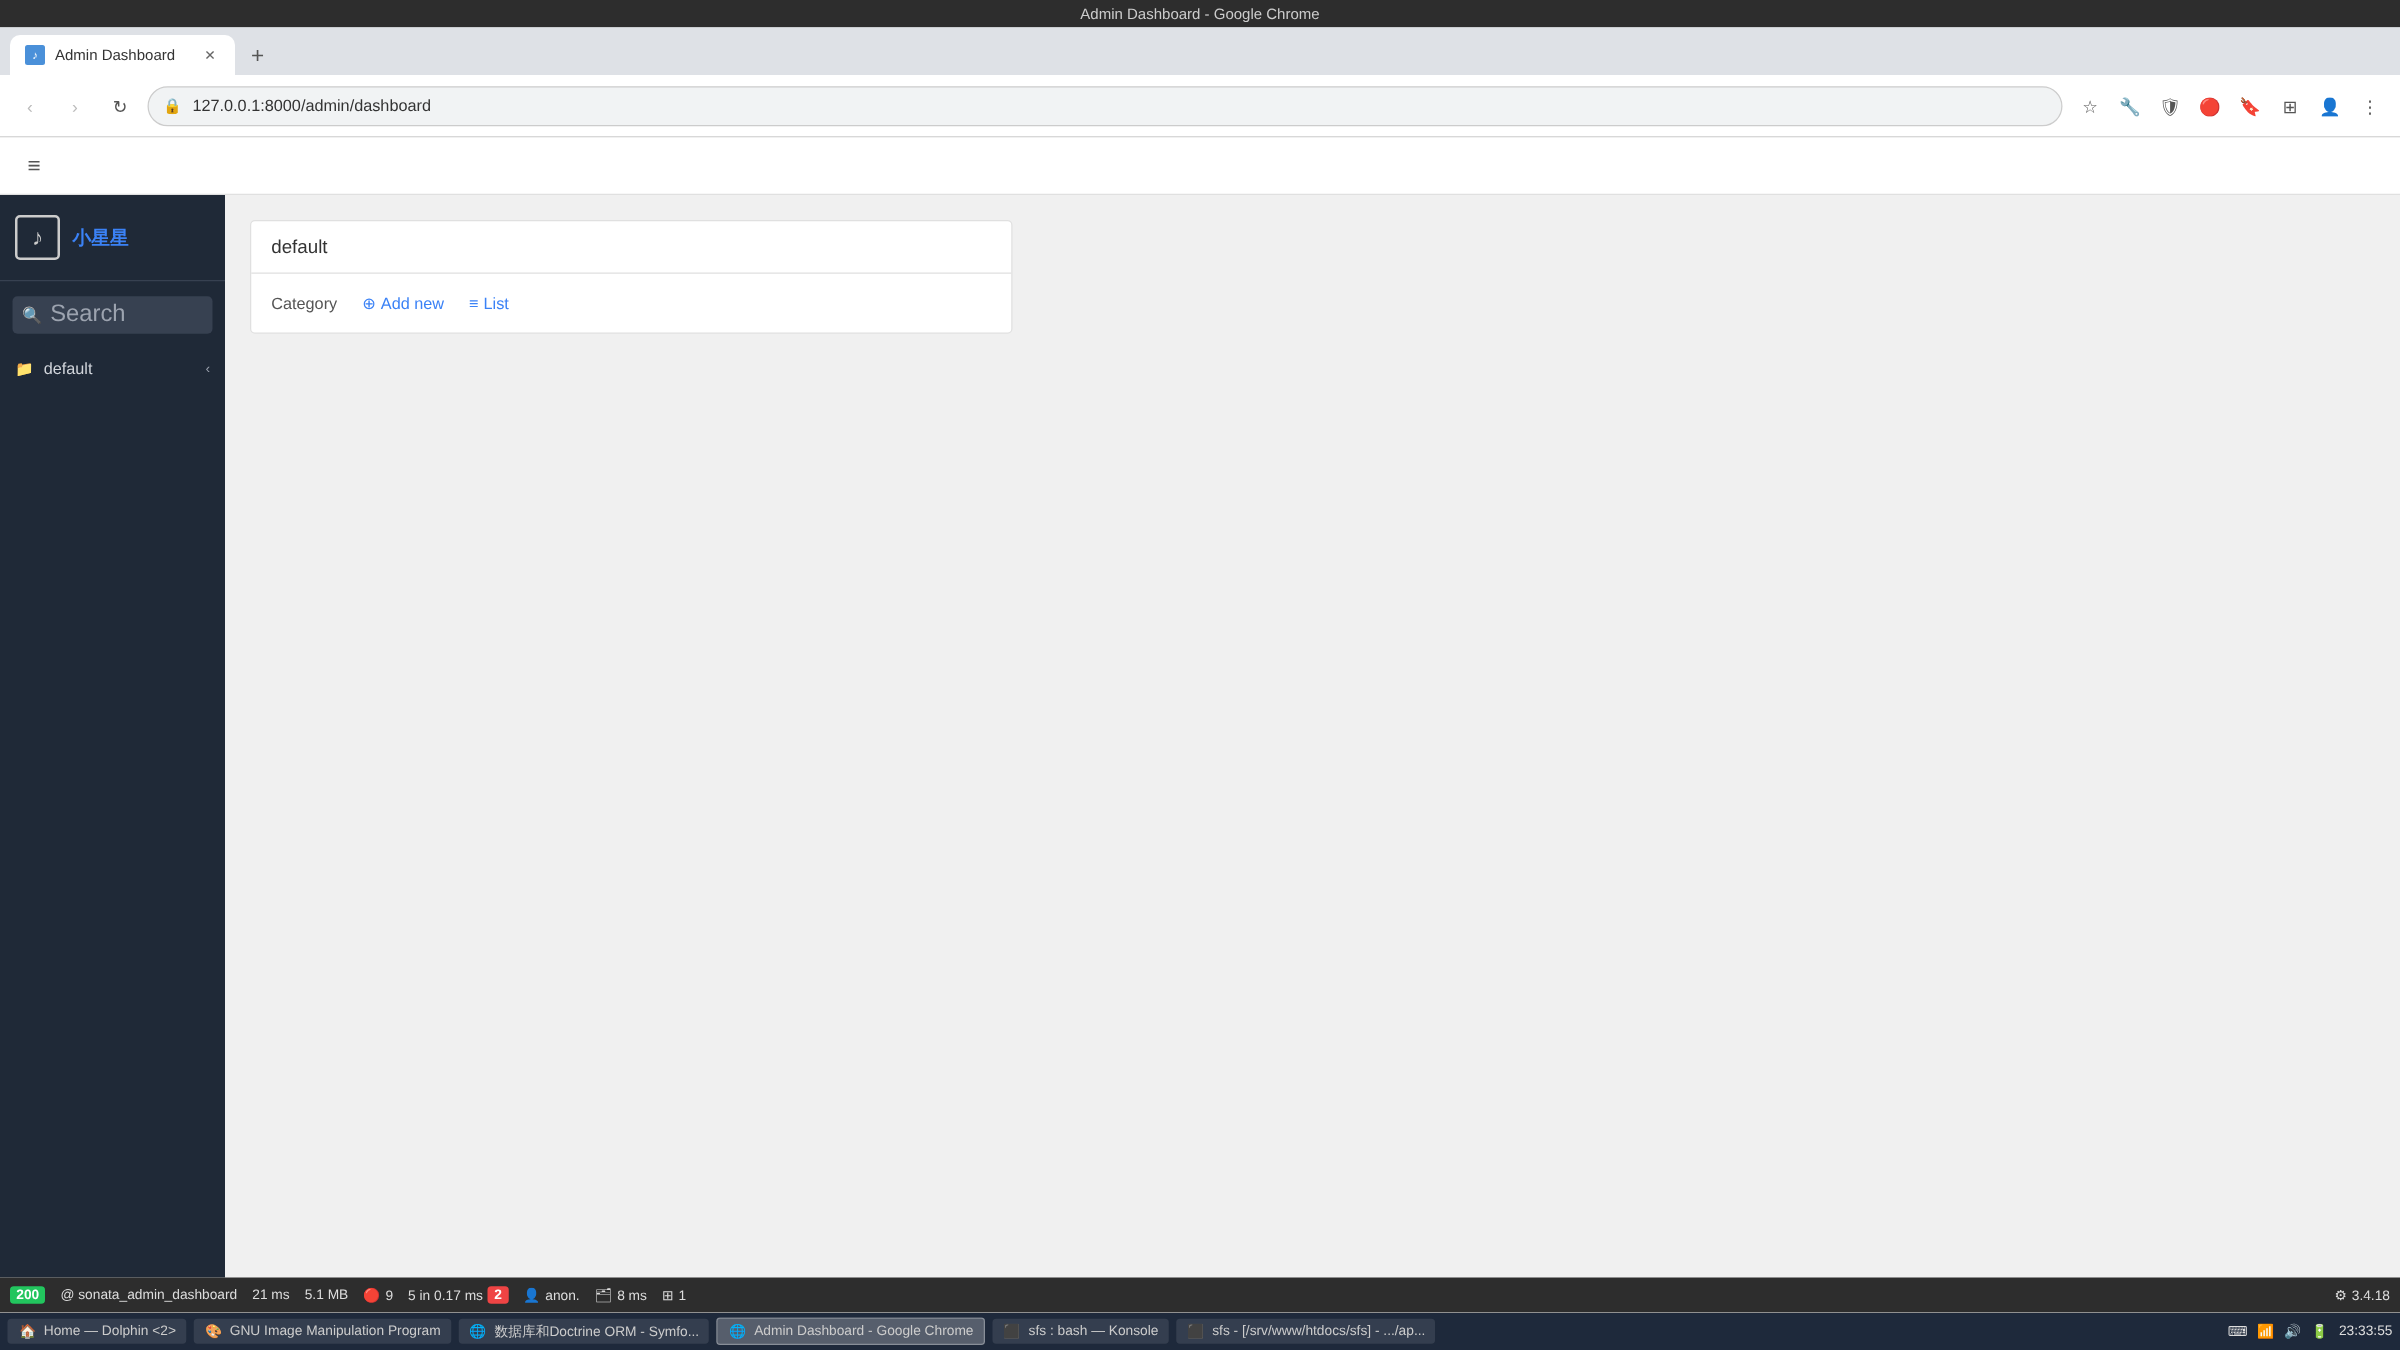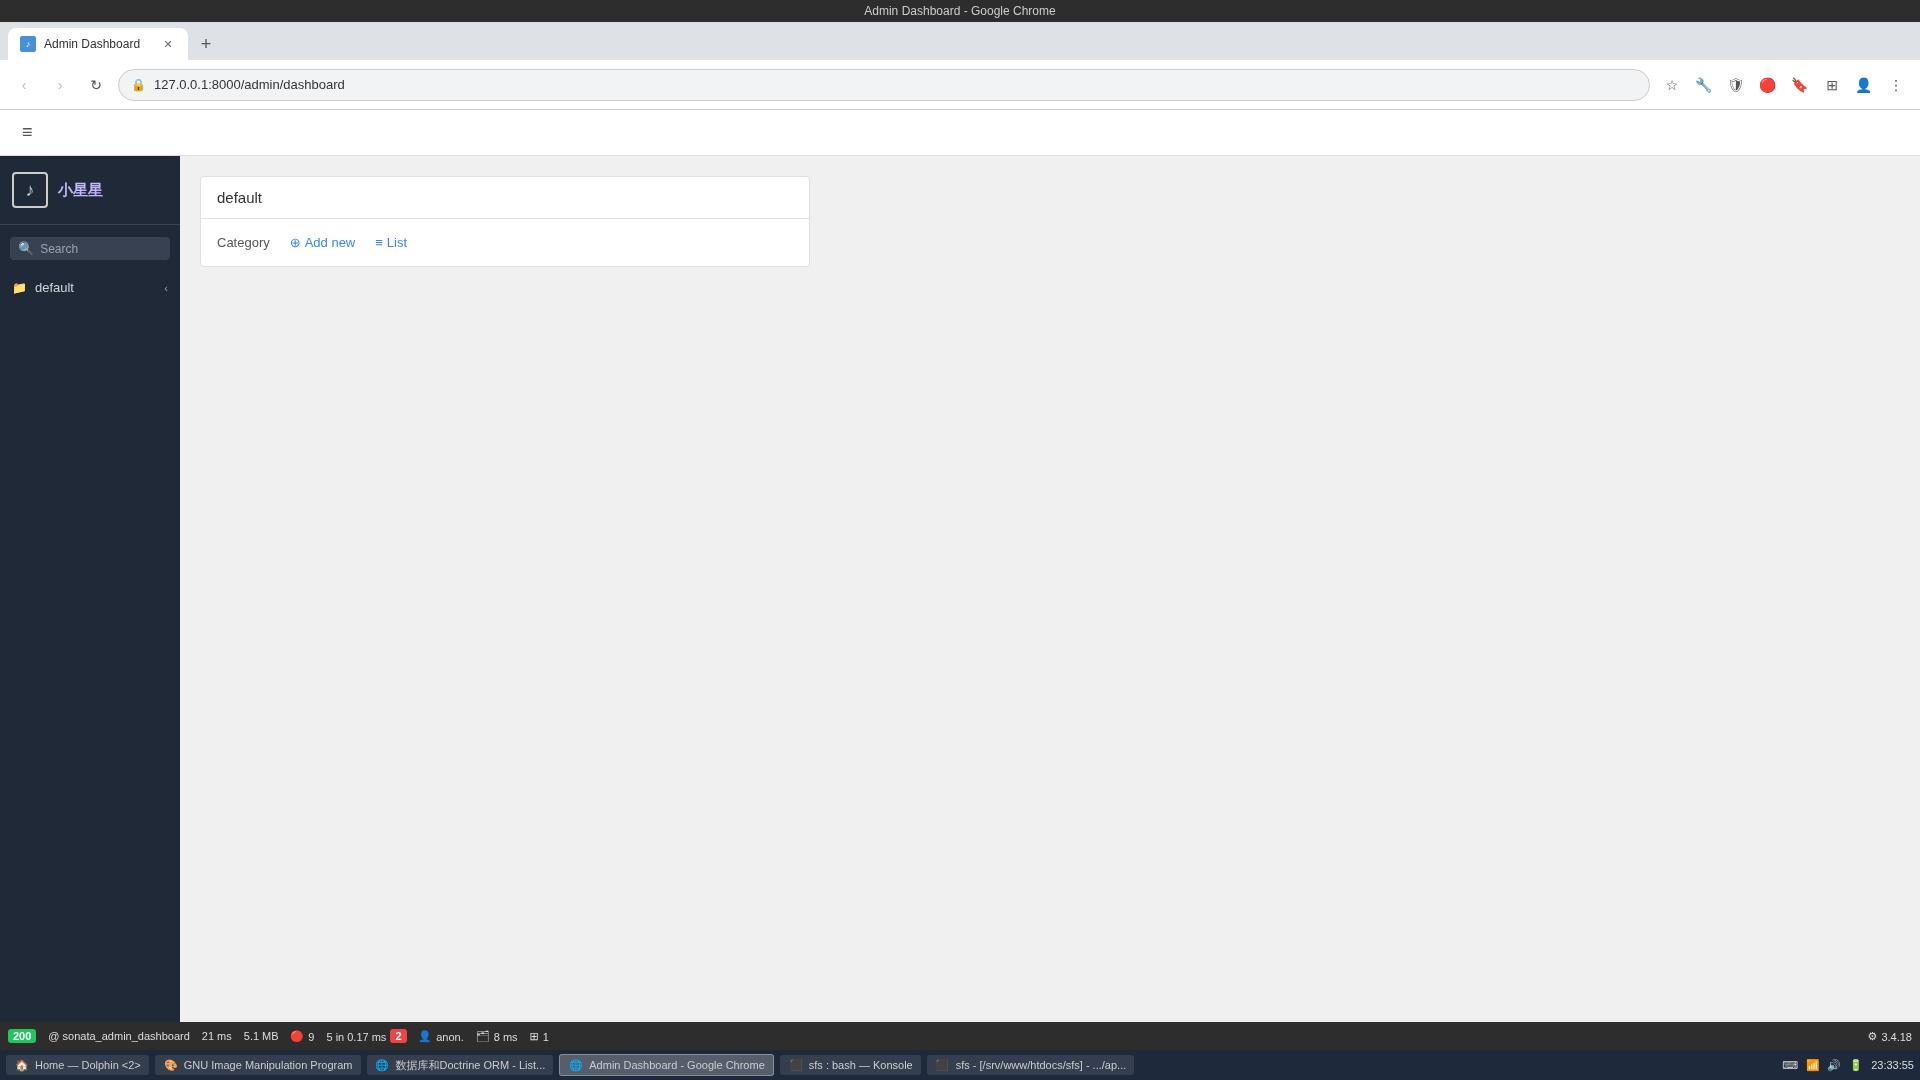--- a/index.html
+++ b/index.html
@@ -150,40 +150,40 @@
       width: 36px; height: 36px;
       border: 2px solid #ccc;
       border-radius: 4px;
       display: flex; align-items: center; justify-content: center;
       font-size: 18px;
       color: #ccc;
     }
 
     .sidebar-title {
       font-size: 15px;
-      color: #c4b5fd;
+      color: #3b82f6;
       font-weight: bold;
     }
 
     .sidebar-search {
       display: flex;
       align-items: center;
       margin: 12px 10px;
       background: #374151;
       border-radius: 4px;
       padding: 4px 8px;
       gap: 6px;
     }
 
     .sidebar-search input {
       background: transparent;
       border: none;
       outline: none;
       color: #f9a8d4;
-      font-size: 12px;
+      font-size: 19px;
       width: 100%;
     }
     .sidebar-search input::placeholder { color: #9ca3af; }
 
     .sidebar-search-icon {
       color: #9ca3af;
       font-size: 13px;
     }
 
     .sidebar-nav {
@@ -500,21 +500,21 @@
   <div class="taskbar-item">
     <span class="taskbar-icon">🏠</span>
     <span>Home — Dolphin &lt;2&gt;</span>
   </div>
   <div class="taskbar-item">
     <span class="taskbar-icon">🎨</span>
     <span>GNU Image Manipulation Program</span>
   </div>
   <div class="taskbar-item">
     <span class="taskbar-icon">🌐</span>
-    <span>数据库和Doctrine ORM - List...</span>
+    <span>数据库和Doctrine ORM - Symfo...</span>
   </div>
   <div class="taskbar-item active">
     <span class="taskbar-icon">🌐</span>
     <span>Admin Dashboard - Google Chrome</span>
   </div>
   <div class="taskbar-item">
     <span class="taskbar-icon">⬛</span>
     <span>sfs : bash — Konsole</span>
   </div>
   <div class="taskbar-item">

